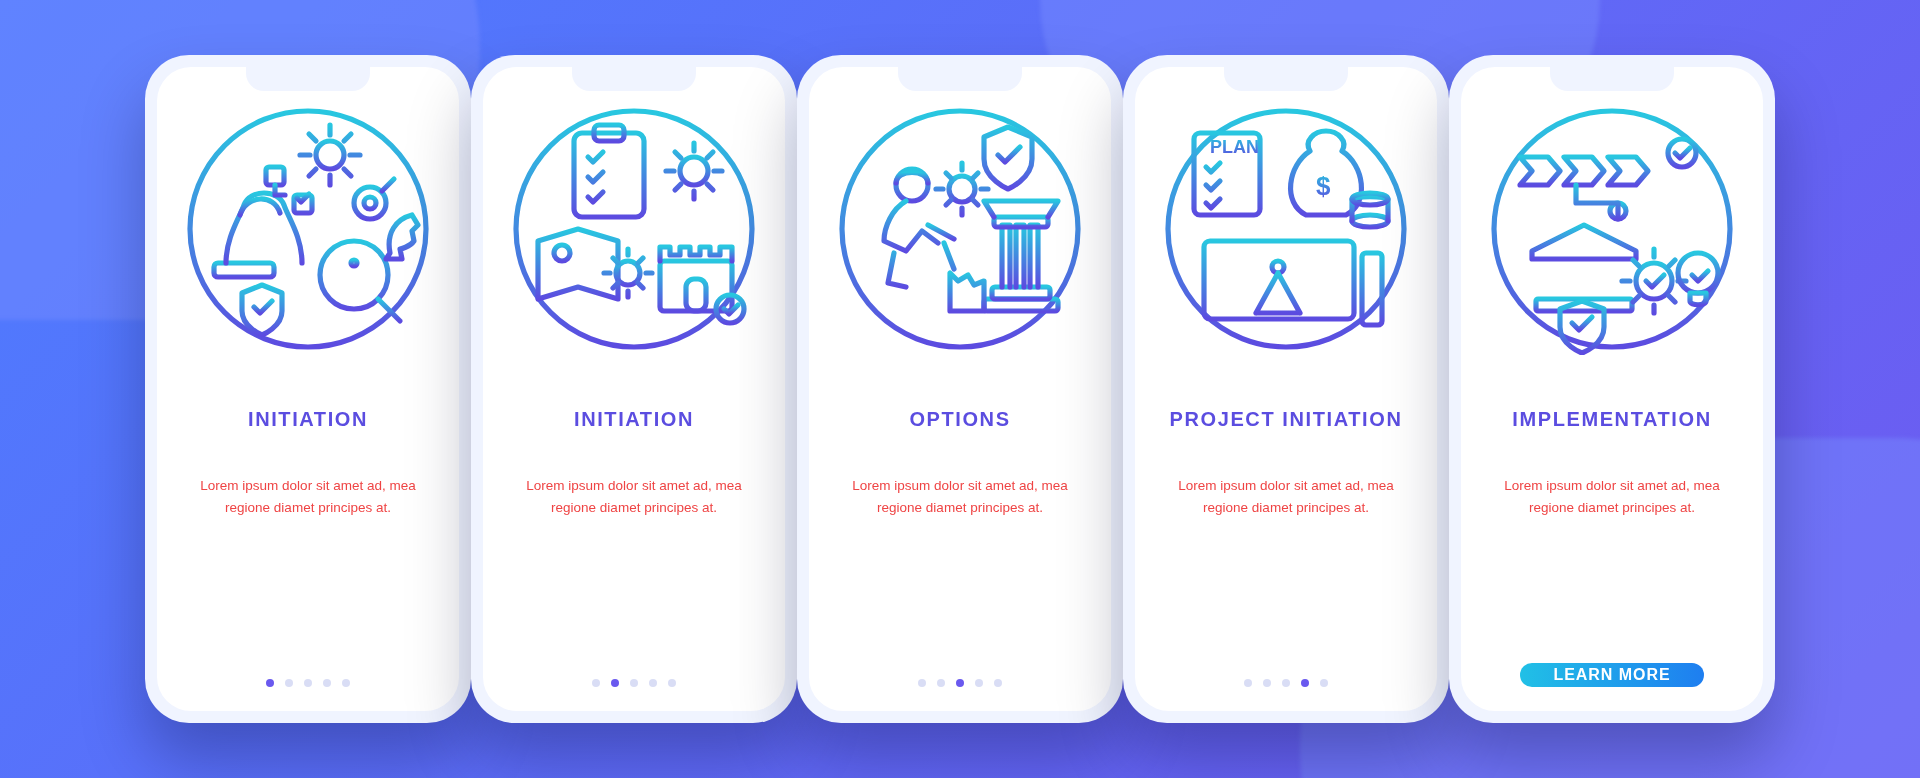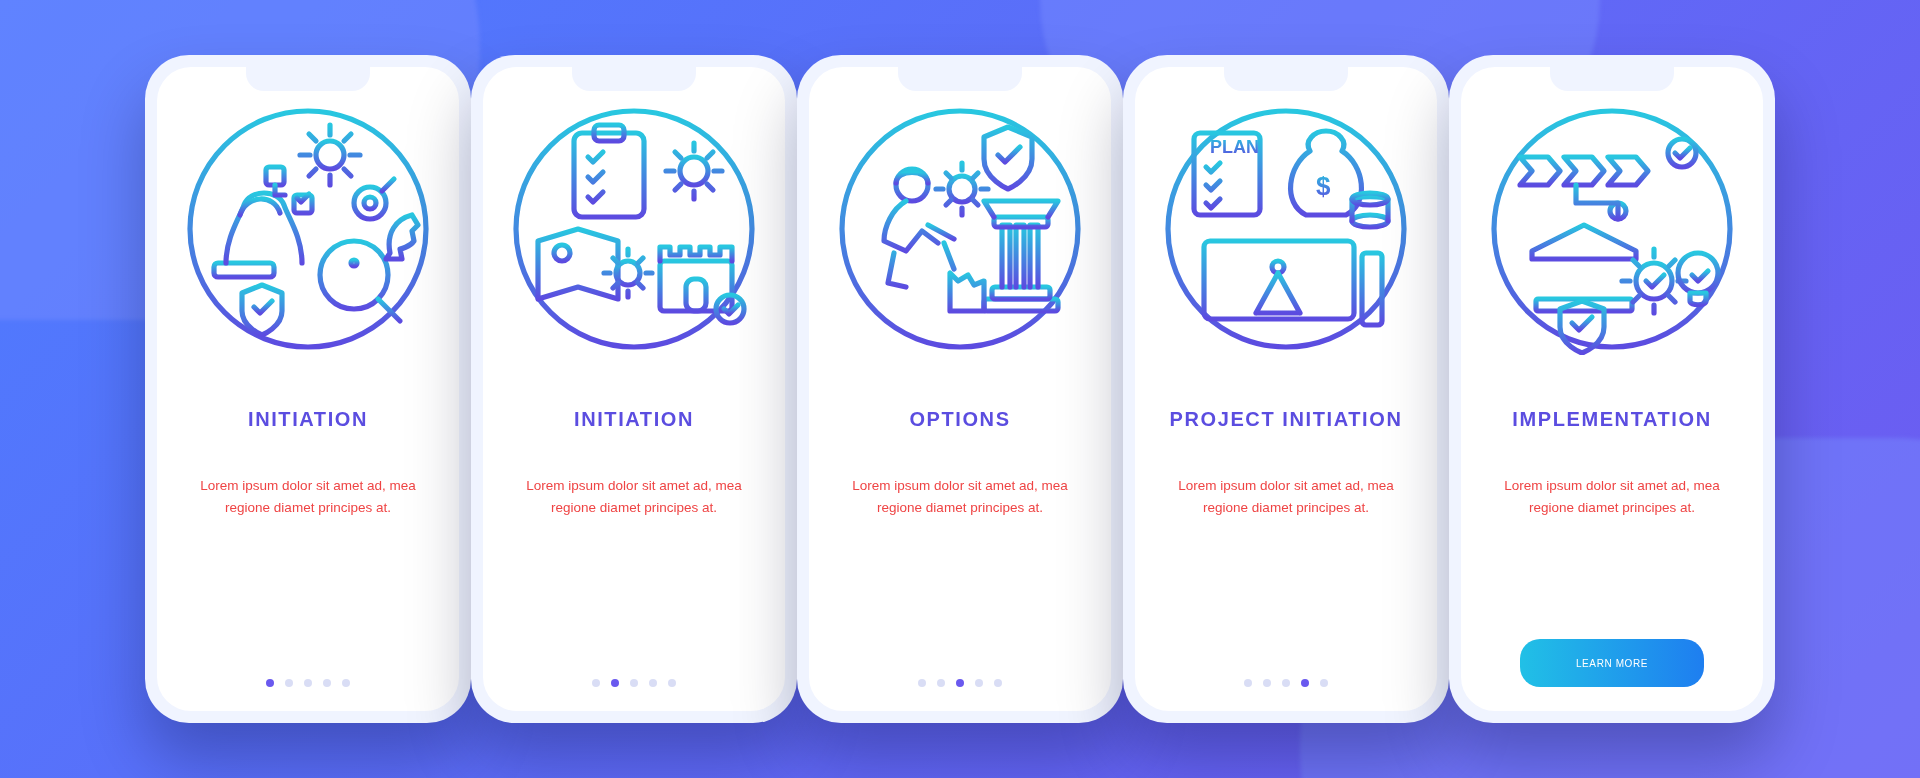--- a/index.html
+++ b/index.html
@@ -37,22 +37,22 @@
     color:#5b4de0;text-align:center;line-height:1.3;height:52px;display:flex;align-items:center;justify-content:center;
   }
   .desc{
     margin-top:30px;color:#ef4444;font-size:13.5px;line-height:1.6;text-align:center;
     max-width:246px;
   }
   .dots{margin-top:auto;display:flex;gap:11px;height:8px;align-items:center}
   .dot{width:8px;height:8px;border-radius:50%;background:#d9ddf5}
   .dot.active{background:#6a59ef}
   .cta{
-    margin-top:auto;width:184px;height:48px;border:none;border-radius:20px;
-    background:linear-gradient(90deg,#21c0e6,#1e7ef0);color:#fff;font-size:10px;font-weight:400;
+    margin-top:auto;width:184px;height:24px;border:none;border-radius:20px;
+    background:linear-gradient(90deg,#21c0e6,#1e7ef0);color:#fff;font-size:16px;font-weight:700;
     letter-spacing:.06em;cursor:pointer;
   }
 </style>
 </head>
 <body>
 
 <div class="blob b1"></div>
 <div class="blob b2"></div>
 <div class="blob b3"></div>
 

